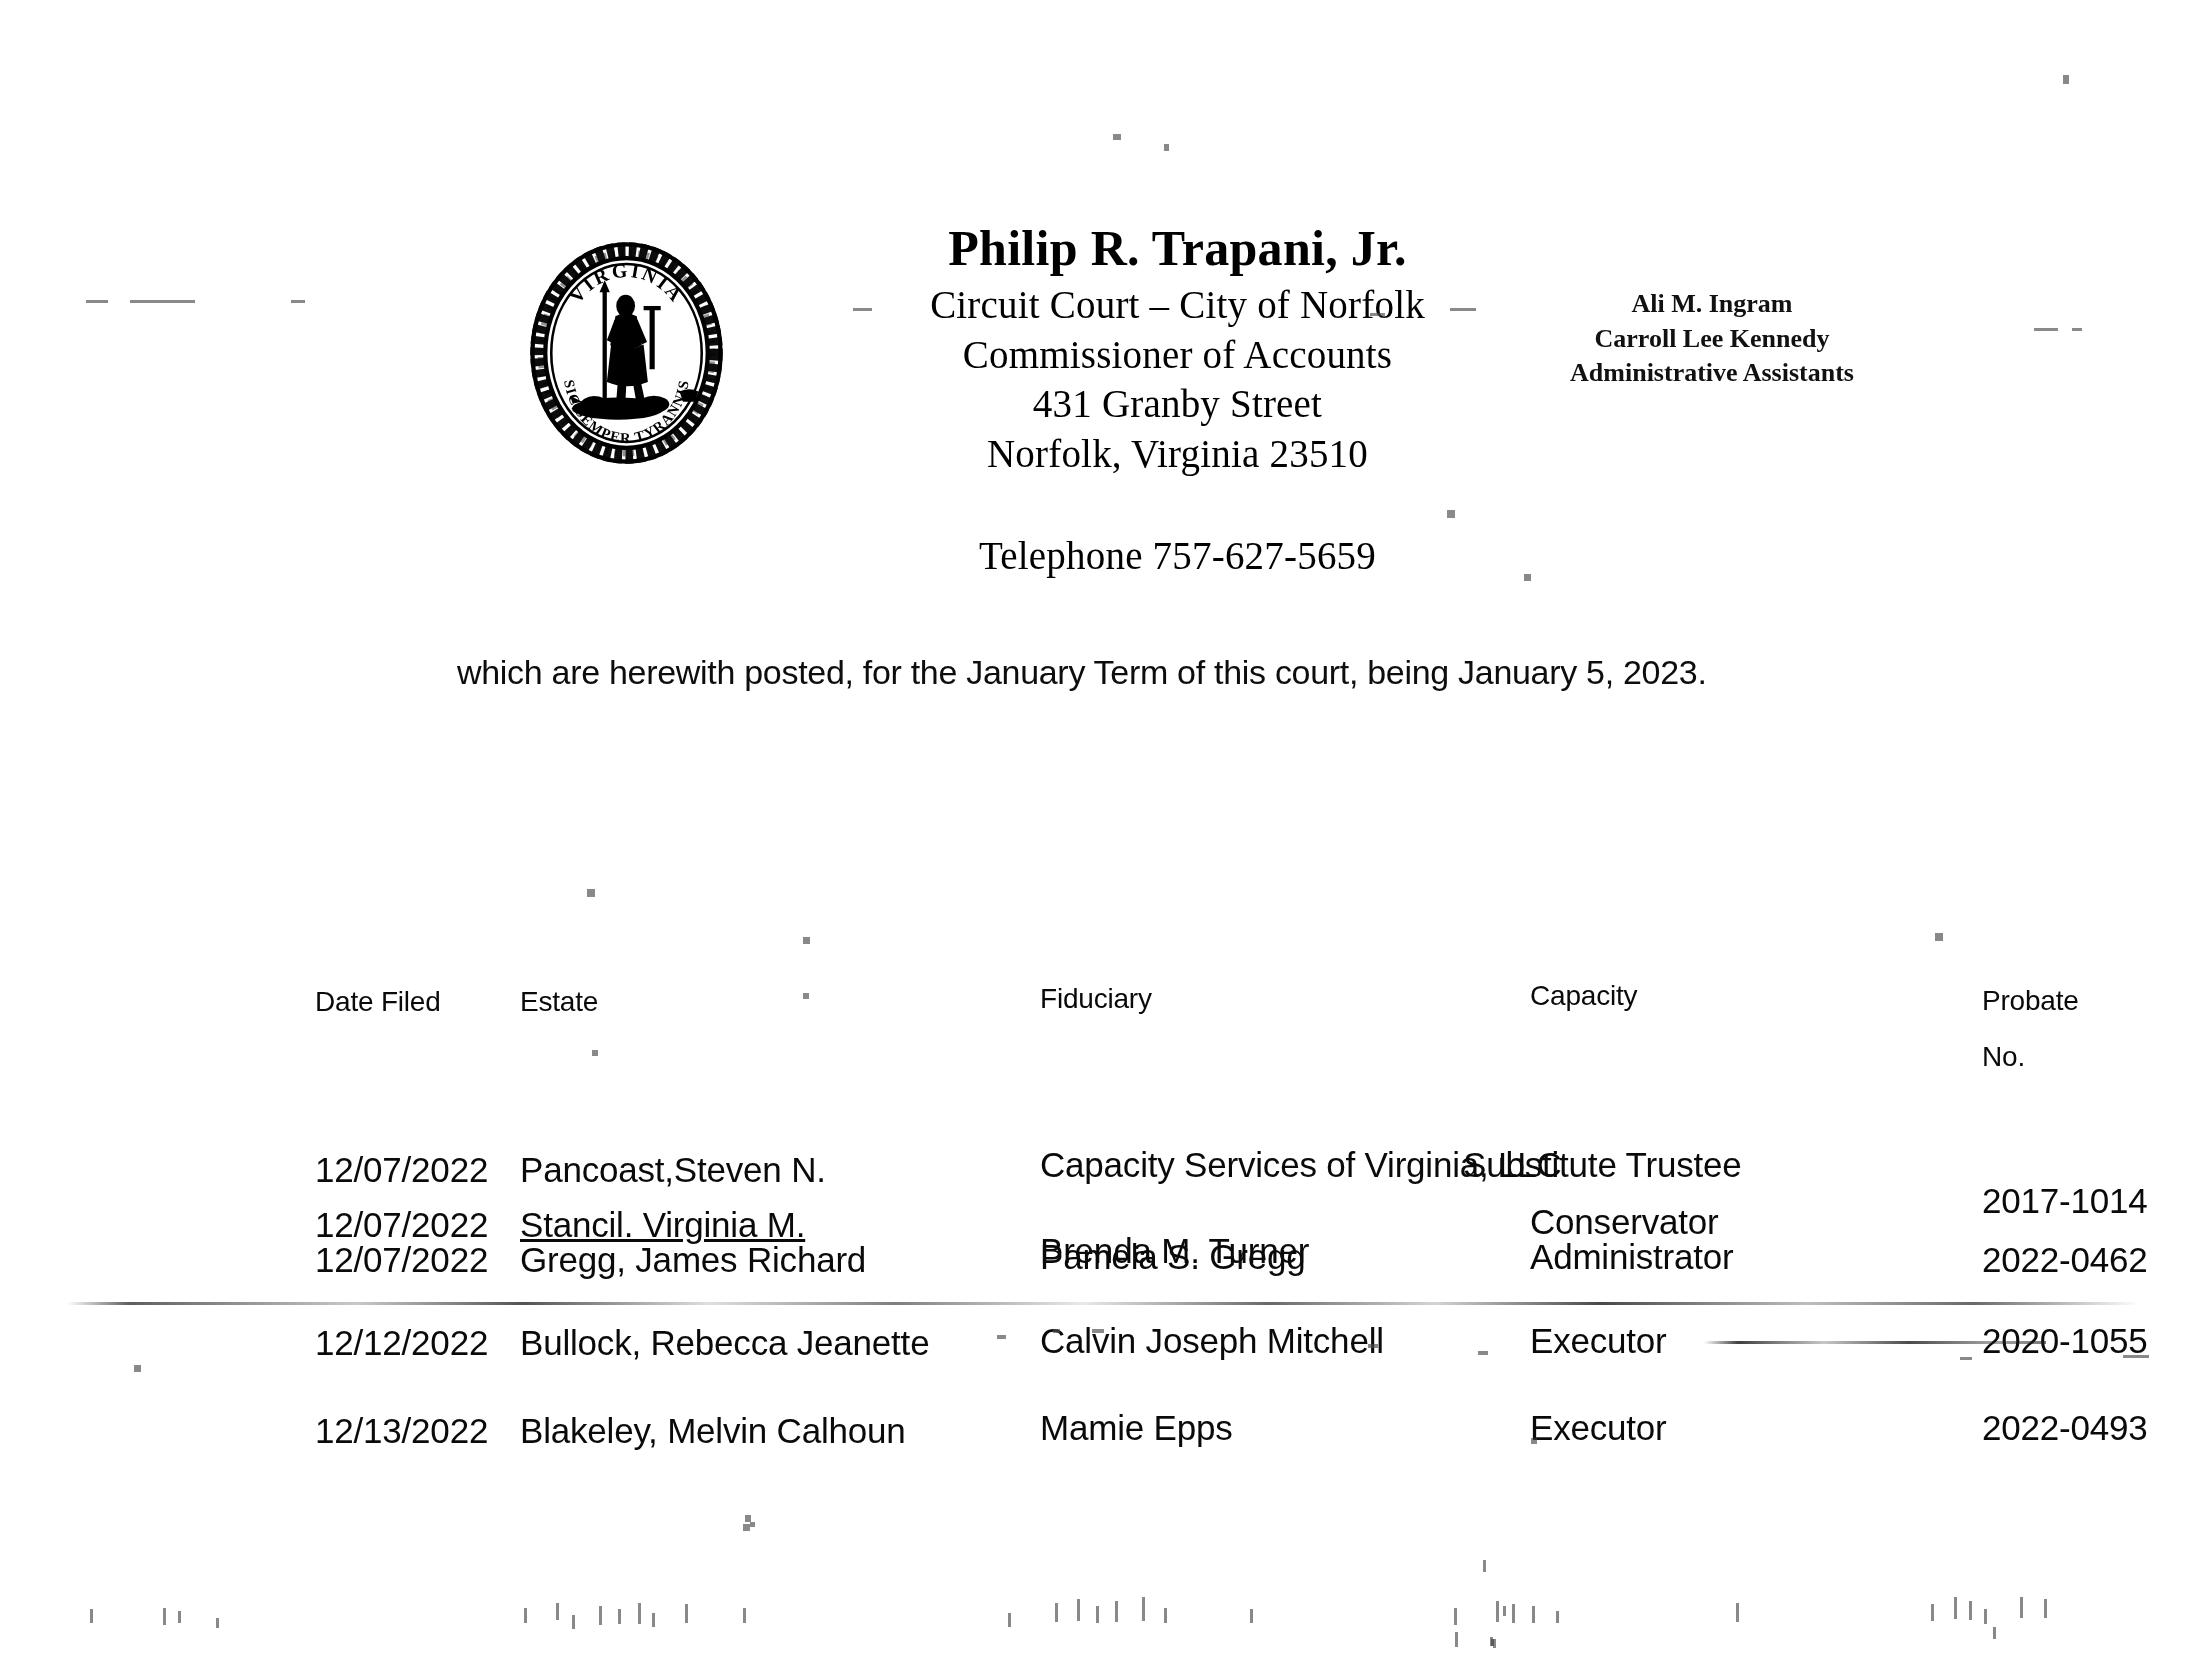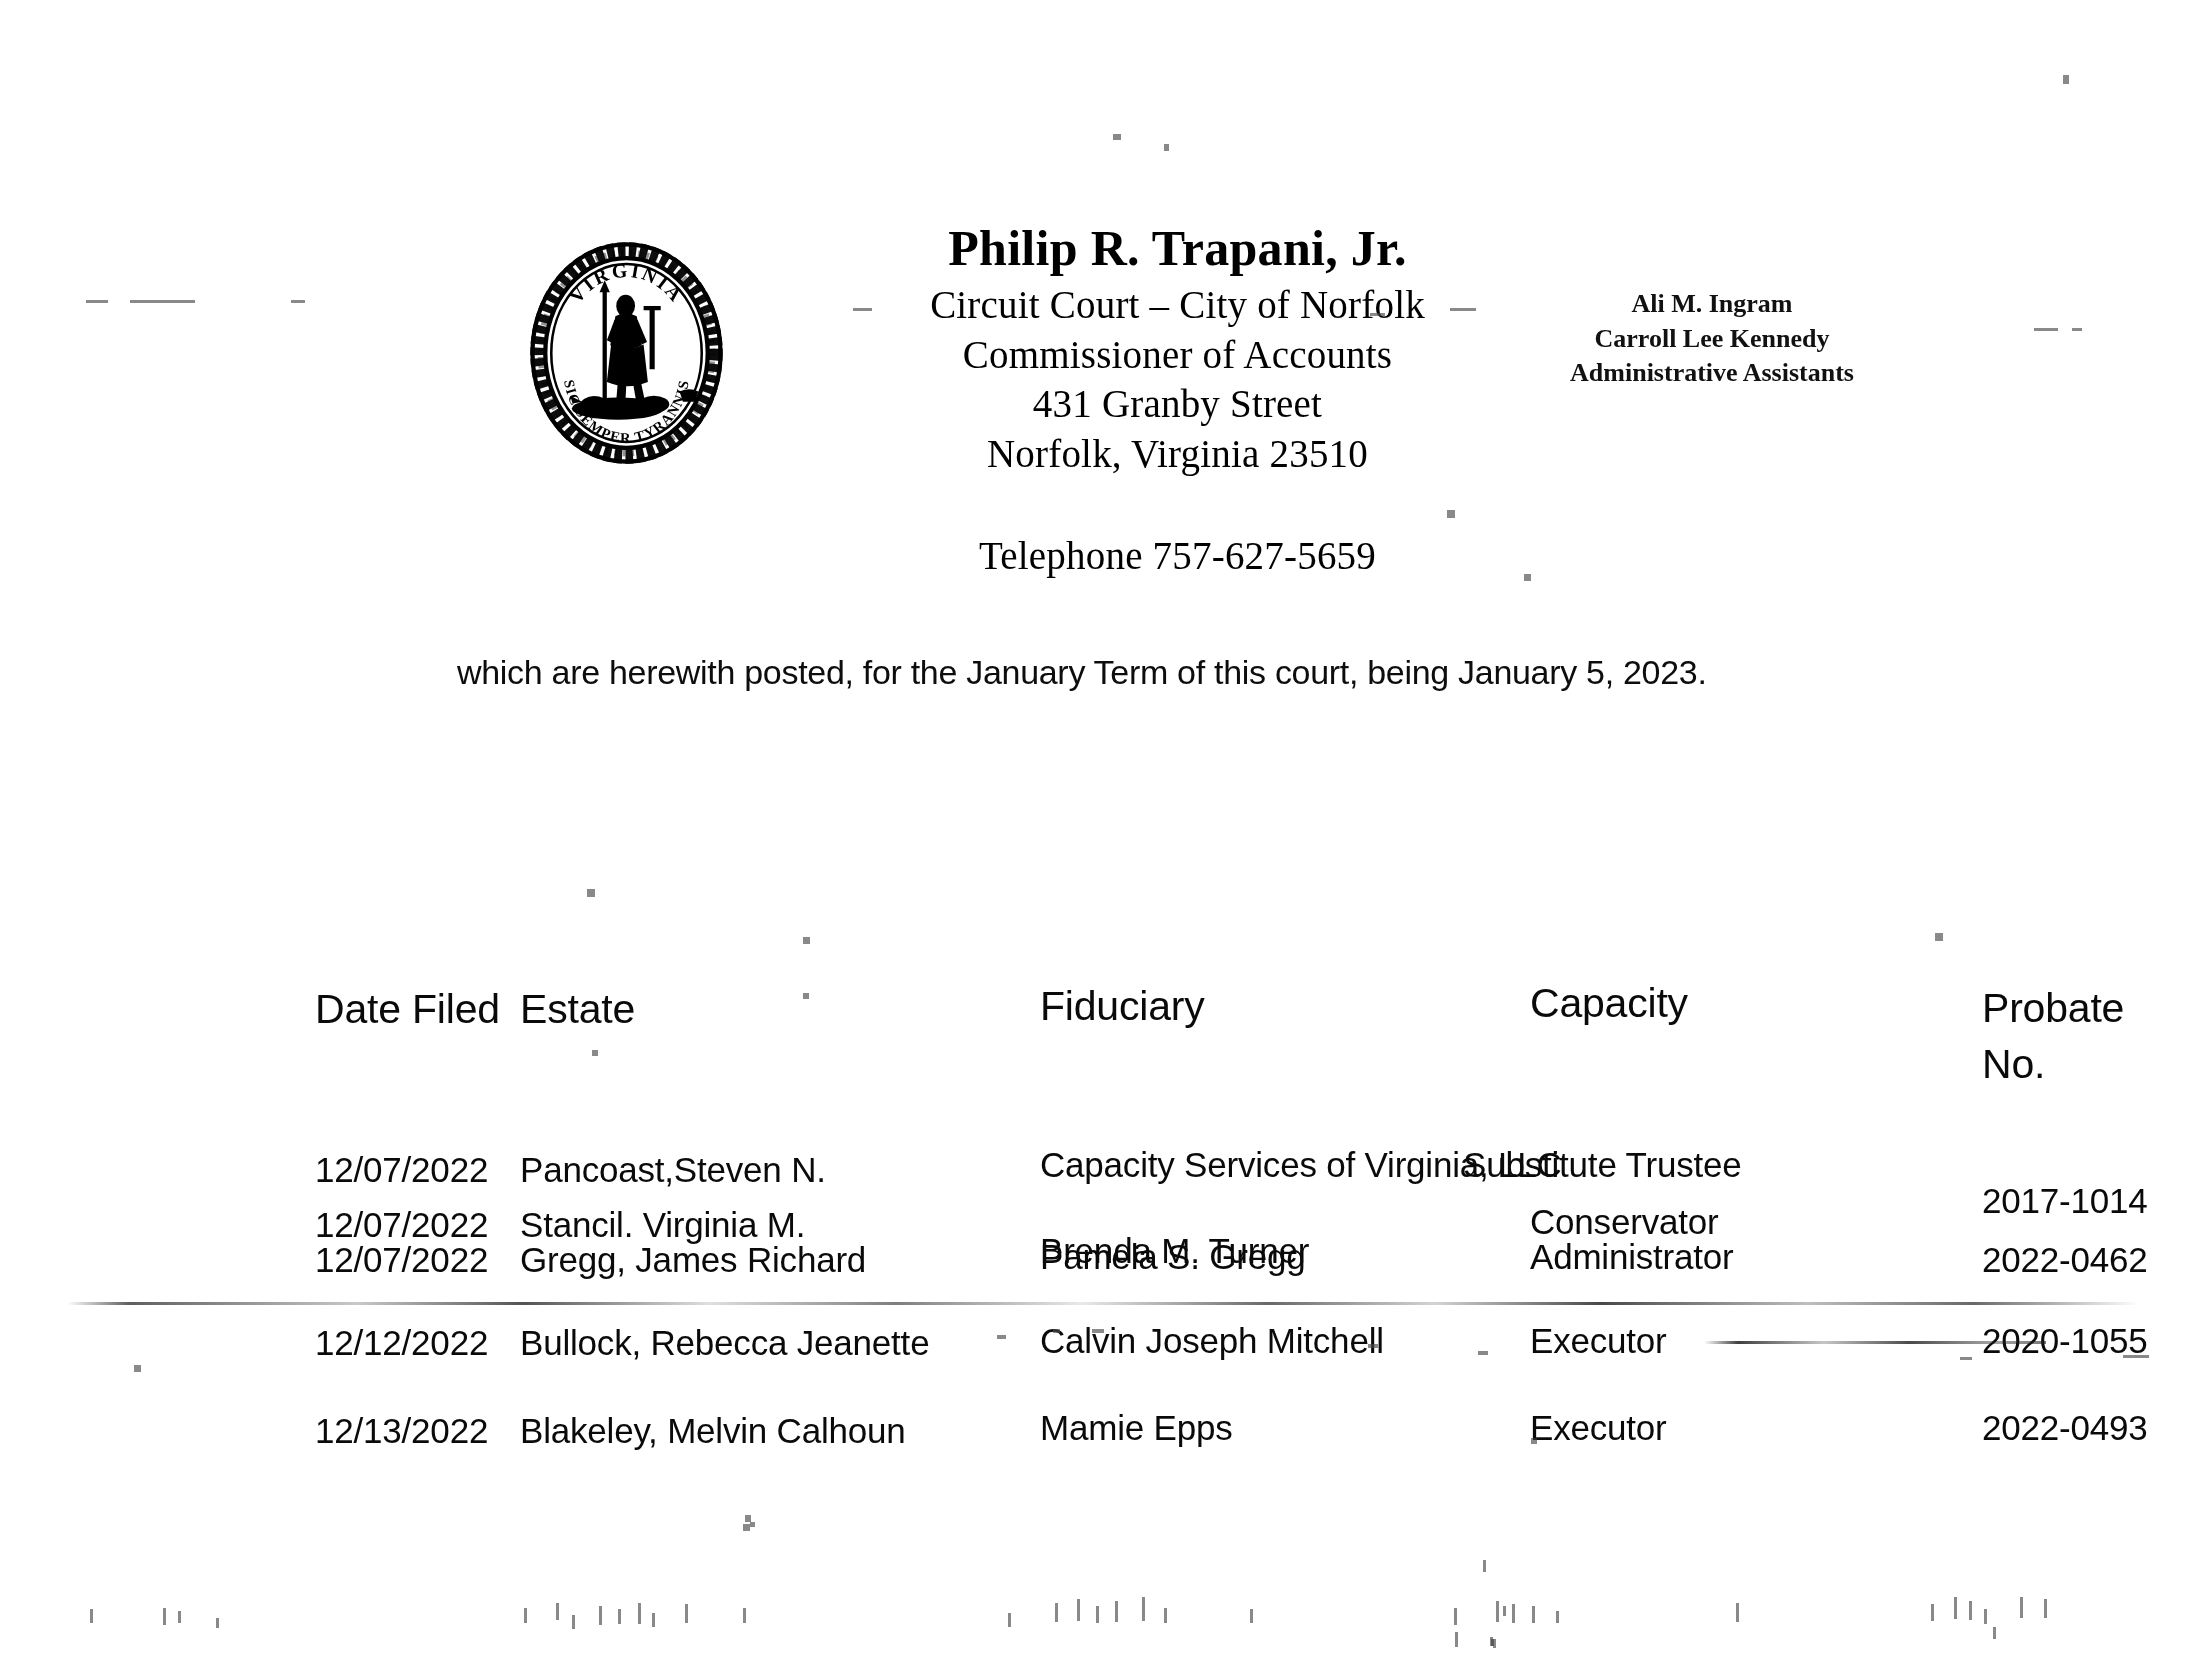--- a/index.html
+++ b/index.html
@@ -95,21 +95,21 @@
   }
   .cell {
     position: absolute;
     white-space: nowrap;
     font-family: "Liberation Sans", sans-serif;
     font-size: 35px;
     letter-spacing: -0.2px;
     color: #0a0a0a;
   }
   .hdr .cell {
-    font-size: 41px;
+    font-size: 28px;
   }
   .c-date   { left: 315px; }
   .c-estate { left: 520px; }
   .c-fid    { left: 1040px; }
   .c-cap    { left: 1530px; }
   .c-prob   { left: 1982px; }
 
   
   .c-cap-inline { left: 1463px; }
 
@@ -259,21 +259,21 @@
 
     <div class="row" style="top:0px;">
       <span class="cell c-date" style="top:174px;">12/07/2022</span>
       <span class="cell c-estate" style="top:174px;">Pancoast,Steven N.</span>
       <span class="cell c-fid" style="top:169px;">Capacity Services of Virginia, LLC</span>
       <span class="cell c-cap-inline" style="top:169px;">Substitute Trustee</span>
     </div>
 
     <div class="row" style="top:0px;">
       <span class="cell c-date" style="top:229px;">12/07/2022</span>
-      <span class="cell c-estate" style="top:229px;">Stancil. Virginia M.</span>
+      <span class="cell c-estate" style="top:229px;text-decoration:underline;">Stancil. Virginia M.</span>
       <span class="cell c-fid" style="top:226px;margin-top:29px;">Brenda M. Turner</span>
       <span class="cell c-cap" style="top:226px;">Conservator</span>
       <span class="cell c-prob" style="top:205px;">2017-1014</span>
     </div>
 
     <div class="row" style="top:0px;">
       <span class="cell c-date" style="top:264px;">12/07/2022</span>
       <span class="cell c-estate" style="top:264px;">Gregg, James Richard</span>
       <span class="cell c-fid" style="top:261px;">Pamela S. Gregg</span>
       <span class="cell c-cap" style="top:261px;">Administrator</span>

